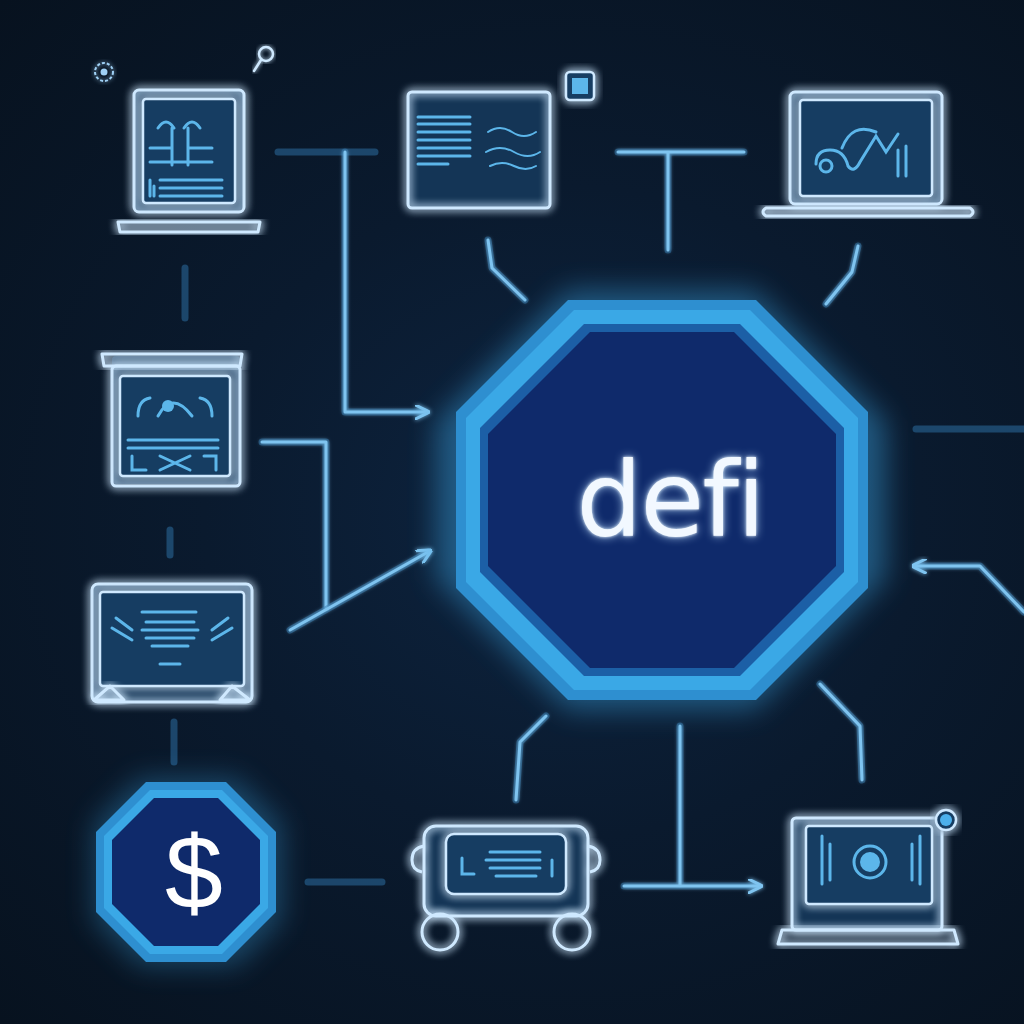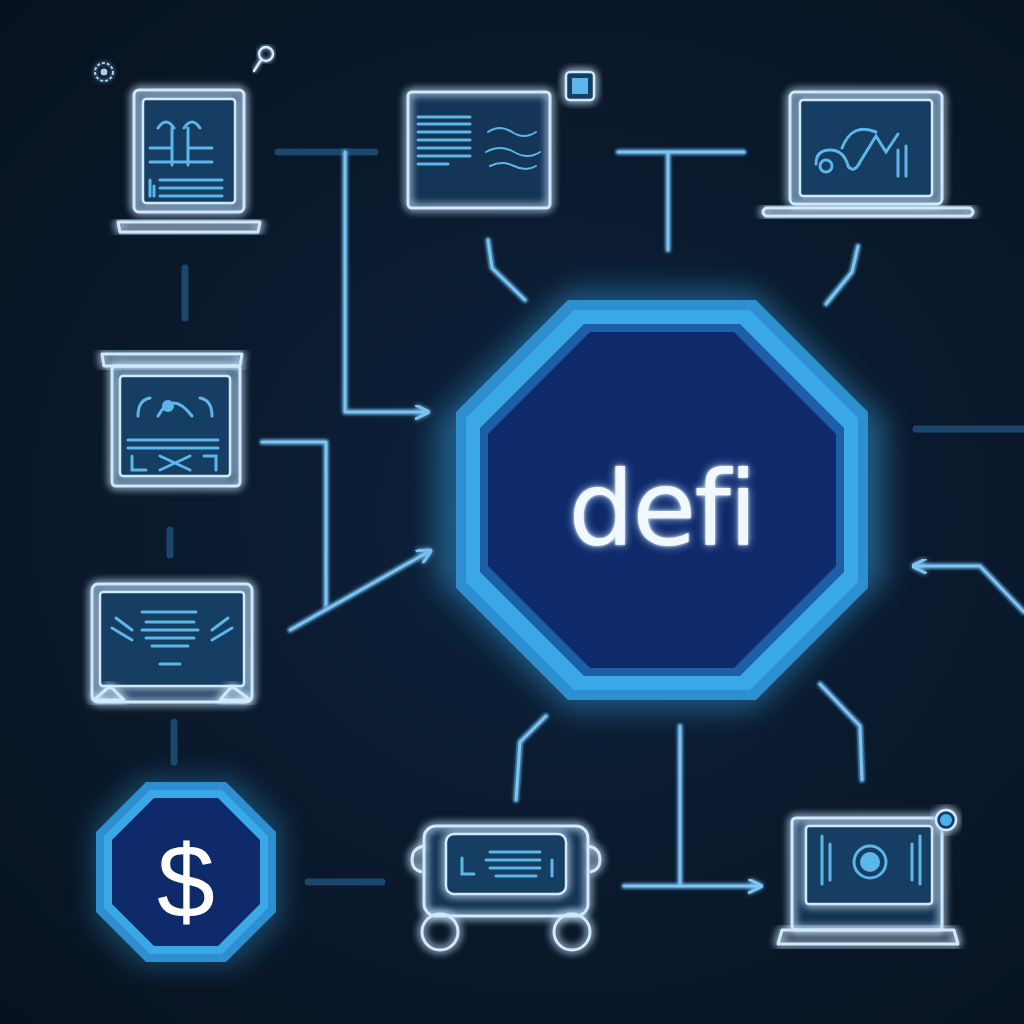--- a/index.html
+++ b/index.html
@@ -13,23 +13,23 @@
   svg.wires { position:absolute; left:0; top:0; }
   .wire { fill:none; stroke:#7fc4f0; stroke-width:3; stroke-linecap:round; stroke-linejoin:round; filter:url(#glow); }
   .wire-dim { fill:none; stroke:#2b6da0; stroke-width:7; stroke-linecap:round; stroke-linejoin:round; opacity:.55; }
   .dev { fill:none; stroke:#cfe9ff; stroke-width:3; stroke-linejoin:round; filter:url(#glowStrong); }
   .dev-fill { fill:#143556; }
   .scr { fill:#173d62; stroke:#cfe9ff; stroke-width:2.5; filter:url(#glowStrong); }
   .ink { fill:none; stroke:#5cb6ea; stroke-width:3; stroke-linecap:round; }
   .ink-fill { fill:#5cb6ea; }
   .node { position:absolute; }
   .hub-text {
-    position:absolute; left:0; top:0; width:100%; height:100%;
+    position:absolute; left:8px; top:0; width:100%; height:100%;
     display:flex; align-items:center; justify-content:center;
-    color:#f2f8ff; text-shadow: 0 0 10px rgba(190,225,255,.85), 0 0 3px #fff; margin-top: 9px;
+    color:#f2f8ff; text-shadow: 0 0 10px rgba(190,225,255,.85), 0 0 3px #fff;
   }
 </style>
 </head>
 <body>
 
 <div class="stage">
 
   <svg class="wires" width="1024" height="1024" viewBox="0 0 1024 1024">
     <defs>
       <filter id="glow" x="-20%" y="-20%" width="140%" height="140%">

